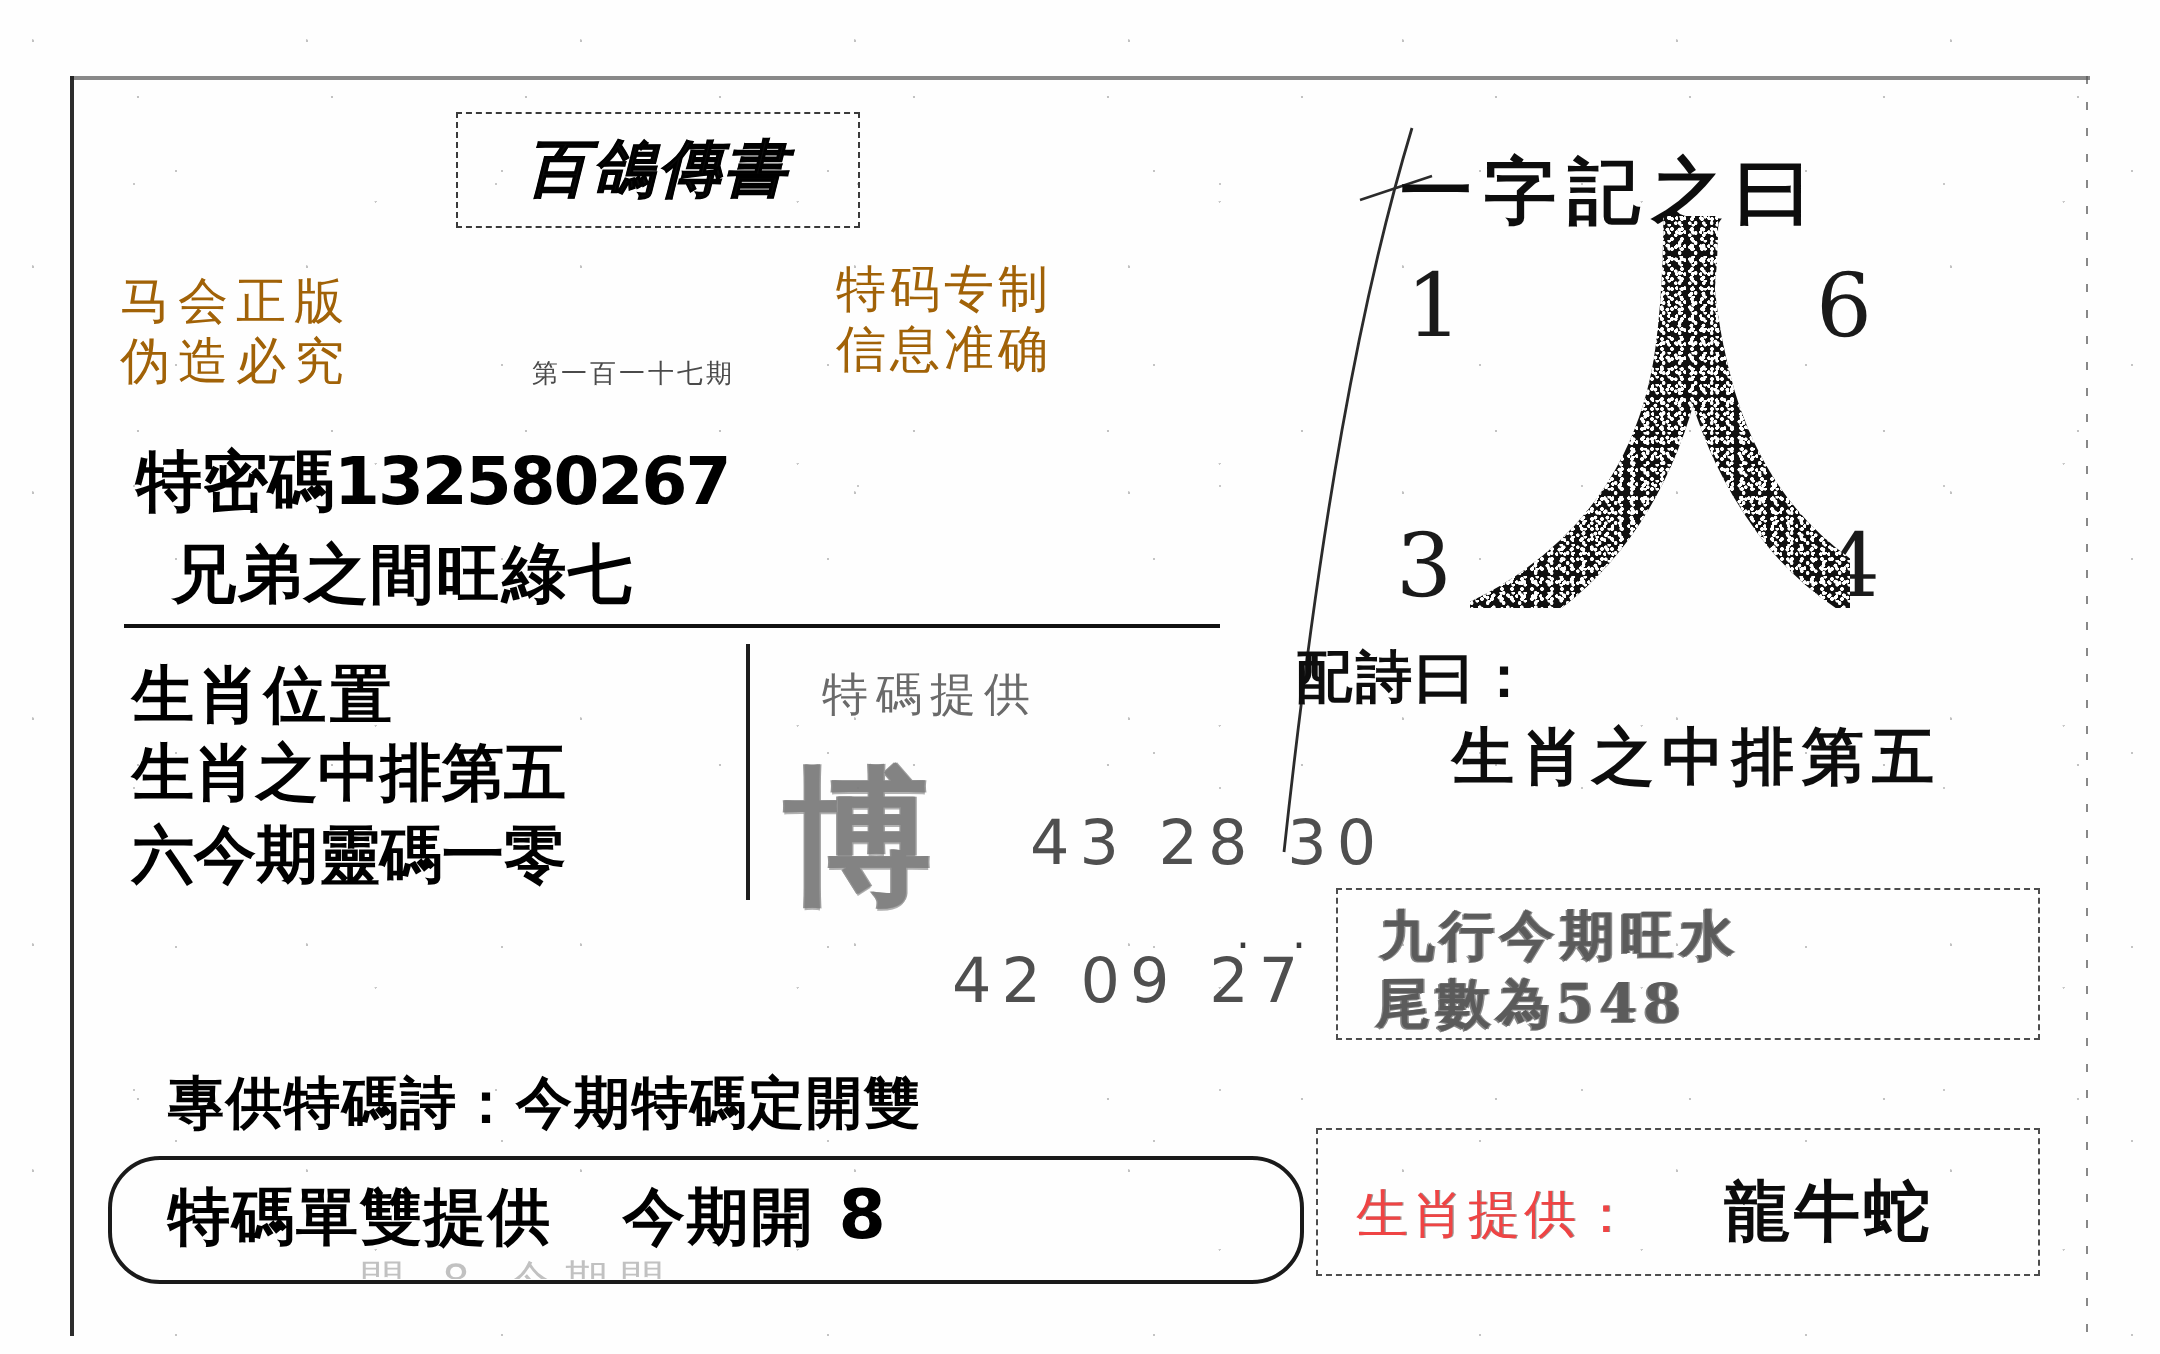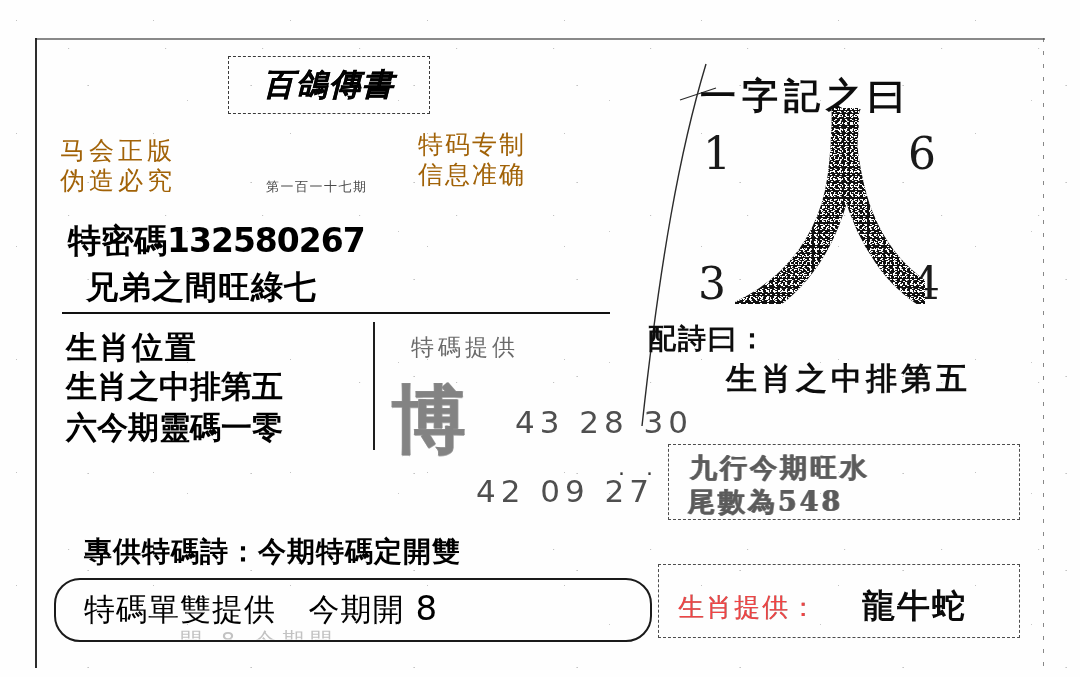--- a/index.html
+++ b/index.html
@@ -157,21 +157,21 @@
     font-weight:700;font-size:28px;letter-spacing:1px;color:#000;
     white-space:nowrap;
   }
   #round-box{
     position:absolute;left:54px;top:578px;width:594px;height:60px;
     border:2px solid #1a1a1a;border-radius:26px;
   }
   #round-box-text{
     position:absolute;left:84px;top:588px;
     font-family:"DejaVu Sans","Liberation Sans",sans-serif;
-    font-weight:400;font-size:31px;letter-spacing:1px;color:#000;
+    font-weight:700;font-size:31px;letter-spacing:1px;color:#000;
     white-space:nowrap;
   }
   #round-box-text .big8{font-size:34px;letter-spacing:0;}
   #bottom-ghost{
     position:absolute;left:180px;top:626px;
     font-family:"DejaVu Sans","Liberation Sans",sans-serif;
     font-size:22px;letter-spacing:6px;color:#909090;opacity:.55;
     clip-path:inset(0 0 55% 0);
     white-space:nowrap;
   }

